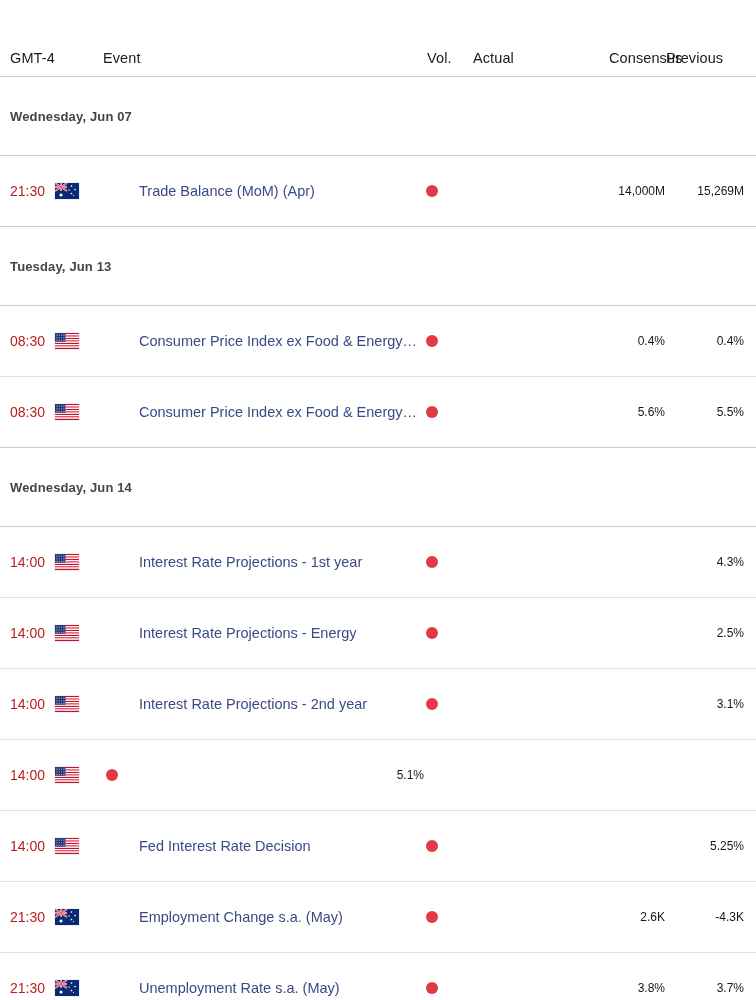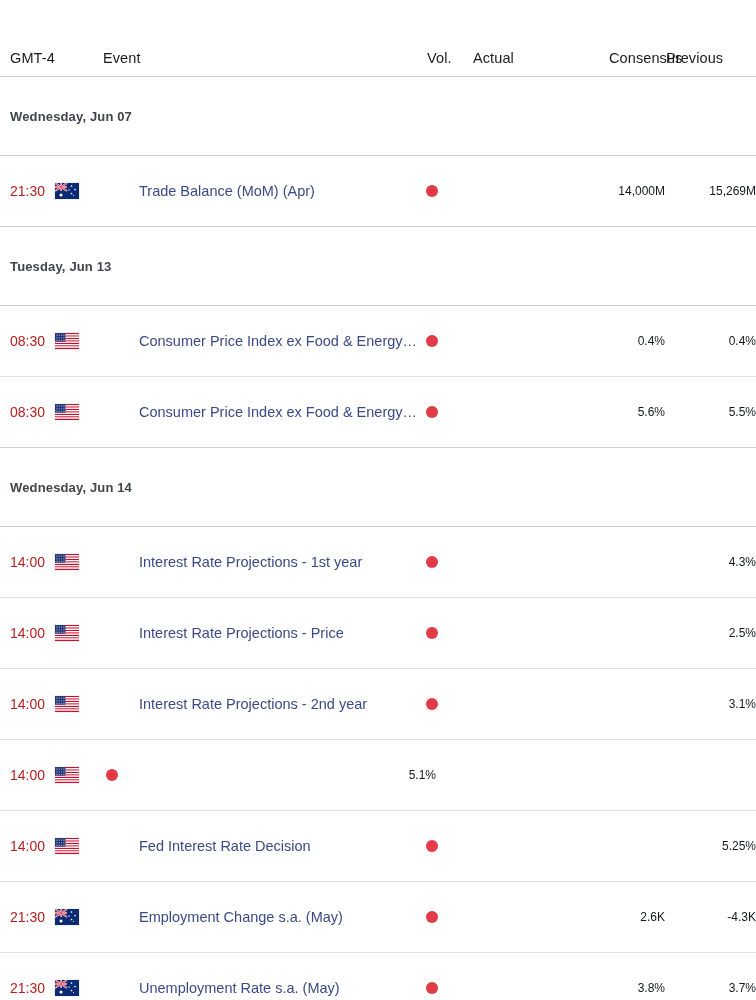--- a/index.html
+++ b/index.html
@@ -114,21 +114,21 @@
   .row .col-consensus,
   .row .col-previous {
     font-size: 12px;
     color: #14181c;
     text-align: right;
     white-space: nowrap;
     box-sizing: border-box;
   }
   .row .col-actual    { padding-right: 0px; }
   .row .col-consensus { padding-right: 0px; }
-  .row .col-previous  { padding-right: 0px; }
+  .row .col-previous  { padding-right: 12px; }
 
   .dot {
     width: 12px;
     height: 12px;
     border-radius: 50%;
     background: #e23b47;
     display: block;
   }
 
   
@@ -430,21 +430,21 @@
               <circle cx="19.9" cy="11.8" r="0.85" fill="#ffffff"></circle>
               <circle cx="2.4" cy="15" r="0.85" fill="#ffffff"></circle>
               <circle cx="5.9" cy="15" r="0.85" fill="#ffffff"></circle>
               <circle cx="9.4" cy="15" r="0.85" fill="#ffffff"></circle>
               <circle cx="12.9" cy="15" r="0.85" fill="#ffffff"></circle>
               <circle cx="16.4" cy="15" r="0.85" fill="#ffffff"></circle>
               <circle cx="19.9" cy="15" r="0.85" fill="#ffffff"></circle>
             </svg>
           </span>
         </div>
-        <div class="col-event" title="Interest Rate Projections - Longer">Interest Rate Projections - Price</div>
+        <div class="col-event" title="Interest Rate Projections - Longer">Interest Rate Projections - Energy</div>
         <div class="col-vol">
           <span class="dot"></span>
         </div>
         <div class="col-actual"></div>
         <div class="col-consensus"></div>
         <div class="col-previous">2.5%</div>
       </div>
       <div class="rule-light"></div>
       <div class="row">
         <div class="col-time">14:00</div>

